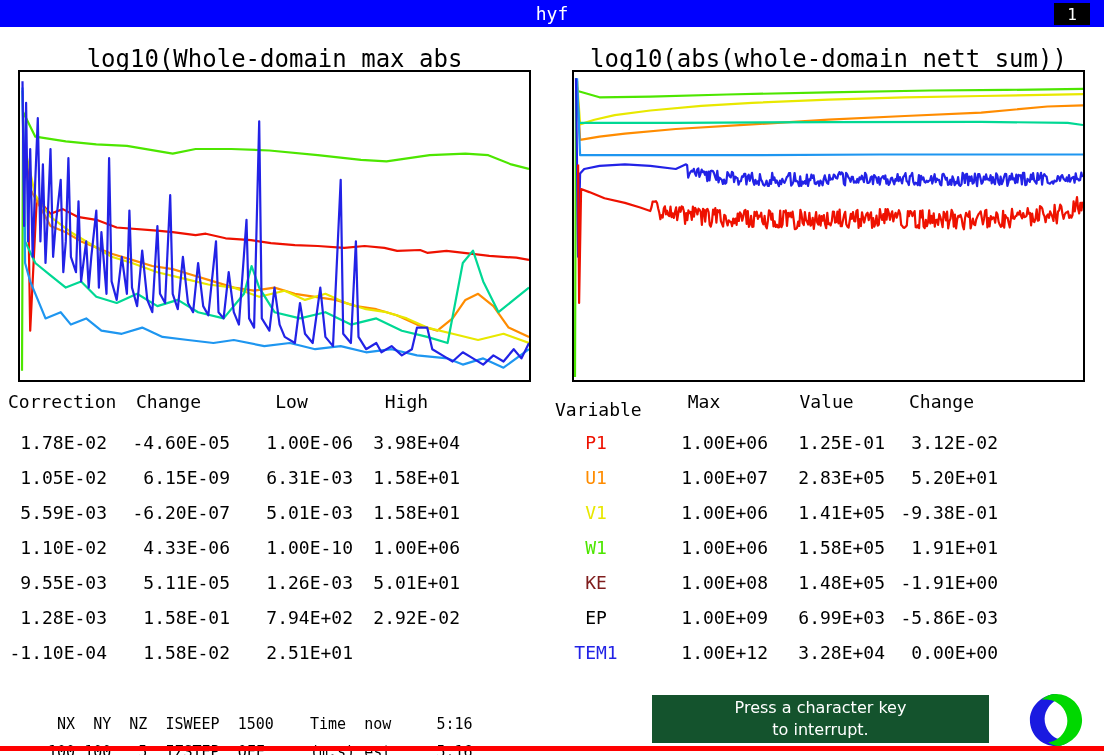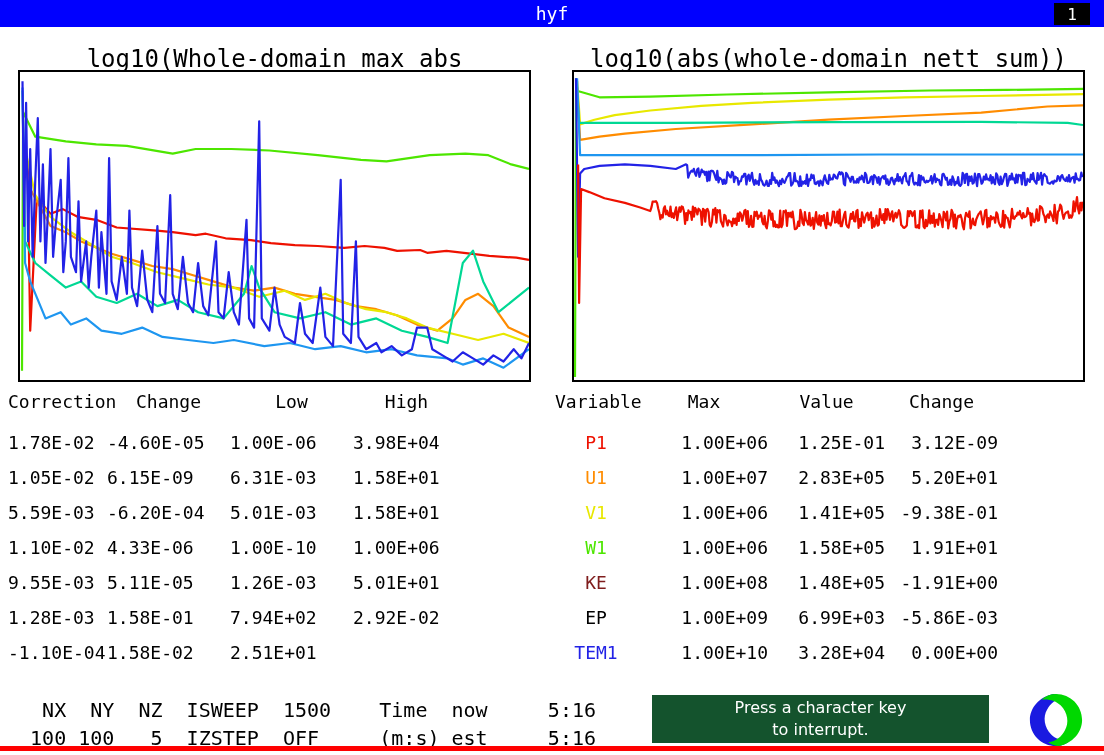--- a/index.html
+++ b/index.html
@@ -17,27 +17,27 @@
   #rchart-title{left:572px;}
   .chart-box{position:absolute;top:70px;width:509px;height:308px;border:2px solid #000;background:#fff;}
   #lchart-box{left:18px;}
   #rchart-box{left:572px;}
   .chart-box svg{display:block;width:509px;height:308px;}
   
   .tbl{position:absolute;top:390px;display:grid;grid-auto-rows:35px;font-size:18px;}
   .tbl .hdr{text-align:center;line-height:24px;height:24px;}
   .tbl .cell{line-height:35px;}
   #tbl-left{left:8px;grid-template-columns:99px 123px 123px 107px;}
-  #tbl-left .cell{}
+  #tbl-left .cell{text-align:right;}
   #tbl-right{left:552px;grid-template-columns:88px 128px 117px 113px;}
   #tbl-right .cell{text-align:right;}
   #tbl-right .cell.varname{text-align:center;}
-  #tbl-right .hdr.h0{text-align:right;padding-left:3px;}
+  #tbl-right .hdr.h0{text-align:right;padding-left:3px;margin-top:8px;}
   
-  .status-line{position:absolute;left:6px;font-size:20px;white-space:pre;}
+  .status-line{position:absolute;left:30px;font-size:15px;white-space:pre;margin-top:17px;}
   #status1{top:698px;}
   #status2{top:726px;}
   
   .interrupt-btn{position:absolute;left:652px;top:695px;width:337px;height:48px;
                  display:flex;flex-direction:column;align-items:center;justify-content:center;
                  color:#fff;font-family:"DejaVu Sans",sans-serif;font-size:16px;line-height:22px;
                  cursor:pointer;}
   
   .logo{position:absolute;left:1027px;top:691px;width:58px;height:58px;}
   
@@ -86,21 +86,21 @@
       <div class="hdr h3">High</div>
       <div class="cell c0">1.78E-02</div>
       <div class="cell c1">-4.60E-05</div>
       <div class="cell c2">1.00E-06</div>
       <div class="cell c3">3.98E+04</div>
       <div class="cell c0">1.05E-02</div>
       <div class="cell c1">6.15E-09</div>
       <div class="cell c2">6.31E-03</div>
       <div class="cell c3">1.58E+01</div>
       <div class="cell c0">5.59E-03</div>
-      <div class="cell c1">-6.20E-04</div>
+      <div class="cell c1">-6.20E-07</div>
       <div class="cell c2">5.01E-03</div>
       <div class="cell c3">1.58E+01</div>
       <div class="cell c0">1.10E-02</div>
       <div class="cell c1">4.33E-06</div>
       <div class="cell c2">1.00E-10</div>
       <div class="cell c3">1.00E+06</div>
       <div class="cell c0">9.55E-03</div>
       <div class="cell c1">5.11E-05</div>
       <div class="cell c2">1.26E-03</div>
       <div class="cell c3">5.01E+01</div>
@@ -113,21 +113,21 @@
       <div class="cell c3">2.51E+01</div>
     </div>
   <div class="tbl" id="tbl-right">
       <div class="hdr h0">Variable</div>
       <div class="hdr h1">Max</div>
       <div class="hdr h2">Value</div>
       <div class="hdr h3">Change</div>
       <div class="cell c0 varname" style="color: rgb(238, 17, 0);">P1</div>
       <div class="cell c1">1.00E+06</div>
       <div class="cell c2">1.25E-01</div>
-      <div class="cell c3">3.12E-09</div>
+      <div class="cell c3">3.12E-02</div>
       <div class="cell c0 varname" style="color: rgb(255, 140, 0);">U1</div>
       <div class="cell c1">1.00E+07</div>
       <div class="cell c2">2.83E+05</div>
       <div class="cell c3">5.20E+01</div>
       <div class="cell c0 varname" style="color: rgb(232, 232, 0);">V1</div>
       <div class="cell c1">1.00E+06</div>
       <div class="cell c2">1.41E+05</div>
       <div class="cell c3">-9.38E-01</div>
       <div class="cell c0 varname" style="color: rgb(77, 230, 0);">W1</div>
       <div class="cell c1">1.00E+06</div>
@@ -135,21 +135,21 @@
       <div class="cell c3">1.91E+01</div>
       <div class="cell c0 varname" style="color: #7f1d1d;">KE</div>
       <div class="cell c1">1.00E+08</div>
       <div class="cell c2">1.48E+05</div>
       <div class="cell c3">-1.91E+00</div>
       <div class="cell c0 varname" style="color: #000000;">EP</div>
       <div class="cell c1">1.00E+09</div>
       <div class="cell c2">6.99E+03</div>
       <div class="cell c3">-5.86E-03</div>
       <div class="cell c0 varname" style="color: rgb(34, 34, 230);">TEM1</div>
-      <div class="cell c1">1.00E+10</div>
+      <div class="cell c1">1.00E+12</div>
       <div class="cell c2">3.28E+04</div>
       <div class="cell c3">0.00E+00</div>
     </div>
 
   <div class="status-line" id="status1">   NX  NY  NZ  ISWEEP  1500    Time  now     5:16</div>
   <div class="status-line" id="status2">  100 100   5  IZSTEP  OFF     (m:s) est     5:16</div>
 
   <div class="interrupt-btn" id="interrupt-btn" style="background: #14532d; justify-content: center;">
     <span>Press a character key</span>
     <span>to interrupt.</span>

